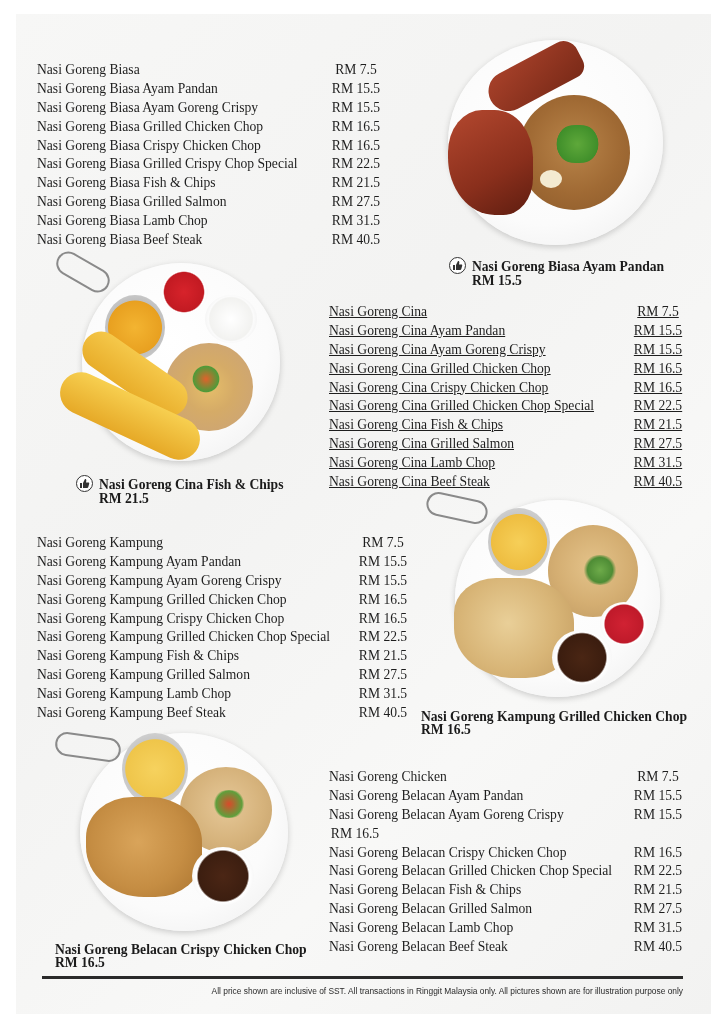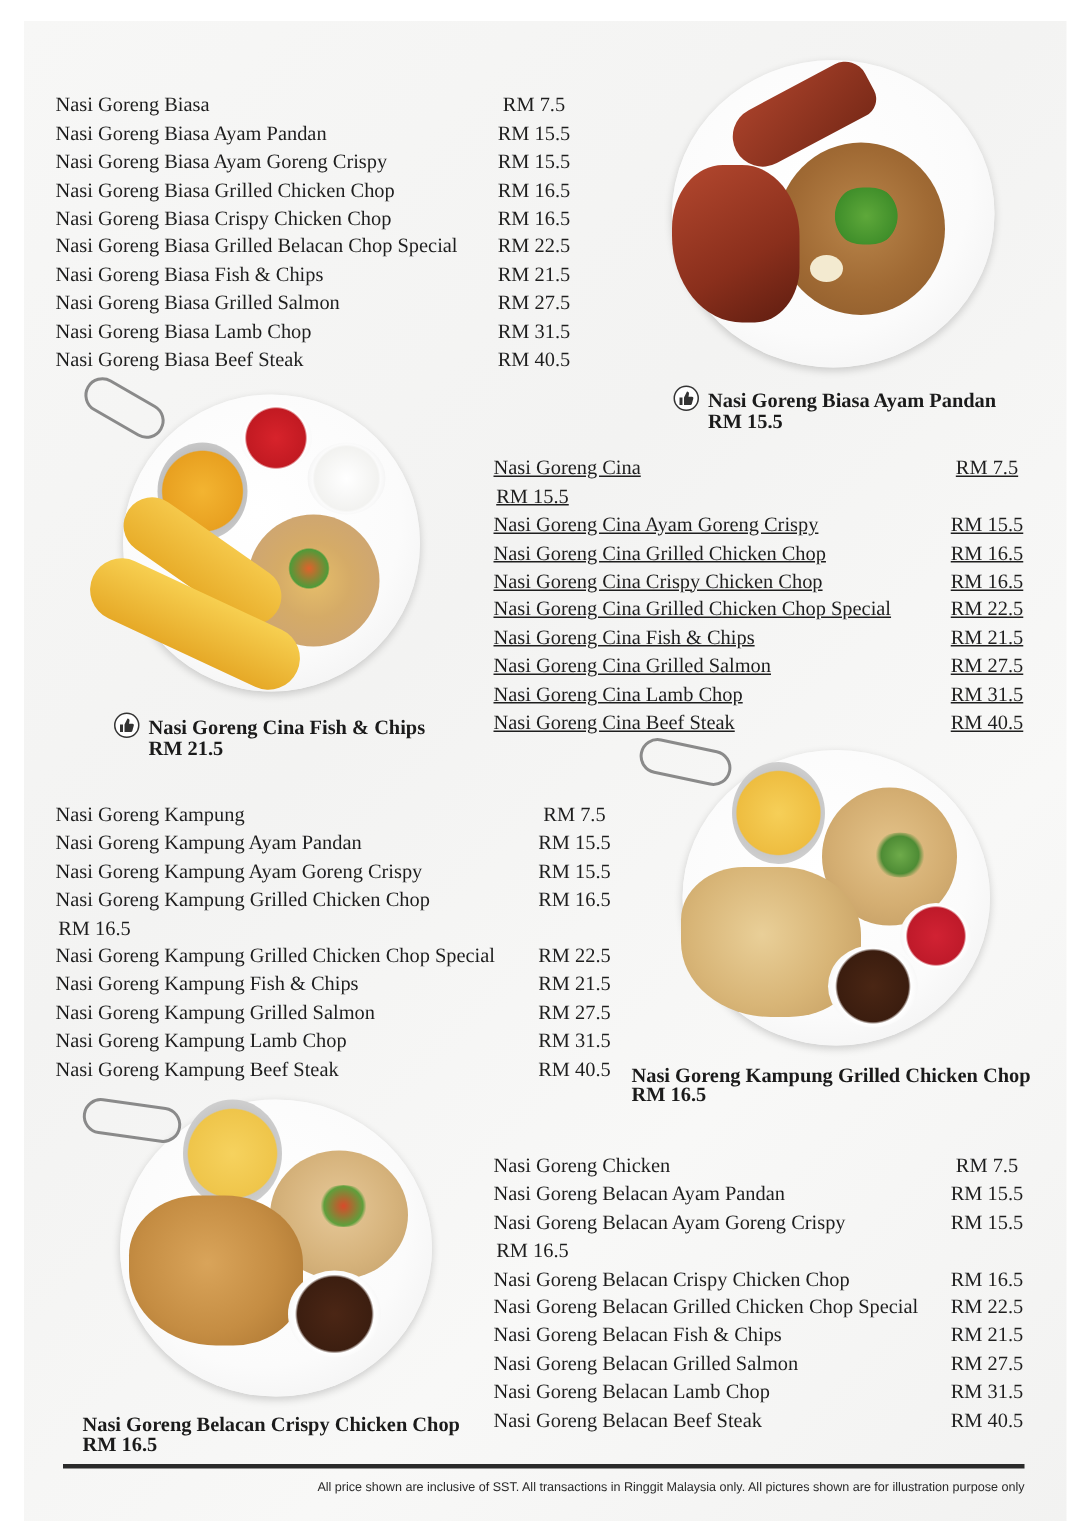--- a/index.html
+++ b/index.html
@@ -60,21 +60,21 @@
     </li>
   <li class="menu-row">
       <span class="name">Nasi Goreng Biasa Grilled Chicken Chop</span>
       <span class="price">RM 16.5</span>
     </li>
   <li class="menu-row">
       <span class="name">Nasi Goreng Biasa Crispy Chicken Chop</span>
       <span class="price">RM 16.5</span>
     </li>
   <li class="menu-row">
-      <span class="name">Nasi Goreng Biasa Grilled Belacan Chop Special</span>
+      <span class="name">Nasi Goreng Biasa Grilled Crispy Chop Special</span>
       <span class="price">RM 22.5</span>
     </li>
   <li class="menu-row">
       <span class="name">Nasi Goreng Biasa Fish &amp; Chips</span>
       <span class="price">RM 21.5</span>
     </li>
   <li class="menu-row">
       <span class="name">Nasi Goreng Biasa Grilled Salmon</span>
       <span class="price">RM 27.5</span>
     </li>
@@ -126,20 +126,21 @@
   </span><span>Nasi Goreng Cina Fish &amp; Chips</span>
   <span class="cap-price">RM 21.5</span>
 </div>
 
 <ul class="menu-list" style="left:329px; top:282px; width:355px;text-decoration:underline;">
   <li class="menu-row">
       <span class="name">Nasi Goreng Cina</span>
       <span class="price">RM 7.5</span>
     </li>
   <li class="menu-row">
+      <span class="name">Nasi Goreng Cina Ayam Pandan</span>
       <span class="price">RM 15.5</span>
     </li>
   <li class="menu-row">
       <span class="name">Nasi Goreng Cina Ayam Goreng Crispy</span>
       <span class="price">RM 15.5</span>
     </li>
   <li class="menu-row">
       <span class="name">Nasi Goreng Cina Grilled Chicken Chop</span>
       <span class="price">RM 16.5</span>
     </li>
@@ -180,20 +181,21 @@
     </li>
   <li class="menu-row">
       <span class="name">Nasi Goreng Kampung Ayam Goreng Crispy</span>
       <span class="price">RM 15.5</span>
     </li>
   <li class="menu-row">
       <span class="name">Nasi Goreng Kampung Grilled Chicken Chop</span>
       <span class="price">RM 16.5</span>
     </li>
   <li class="menu-row">
+      <span class="name">Nasi Goreng Kampung Crispy Chicken Chop</span>
       <span class="price">RM 16.5</span>
     </li>
   <li class="menu-row">
       <span class="name">Nasi Goreng Kampung Grilled Chicken Chop Special</span>
       <span class="price">RM 22.5</span>
     </li>
   <li class="menu-row">
       <span class="name">Nasi Goreng Kampung Fish &amp; Chips</span>
       <span class="price">RM 21.5</span>
     </li>

